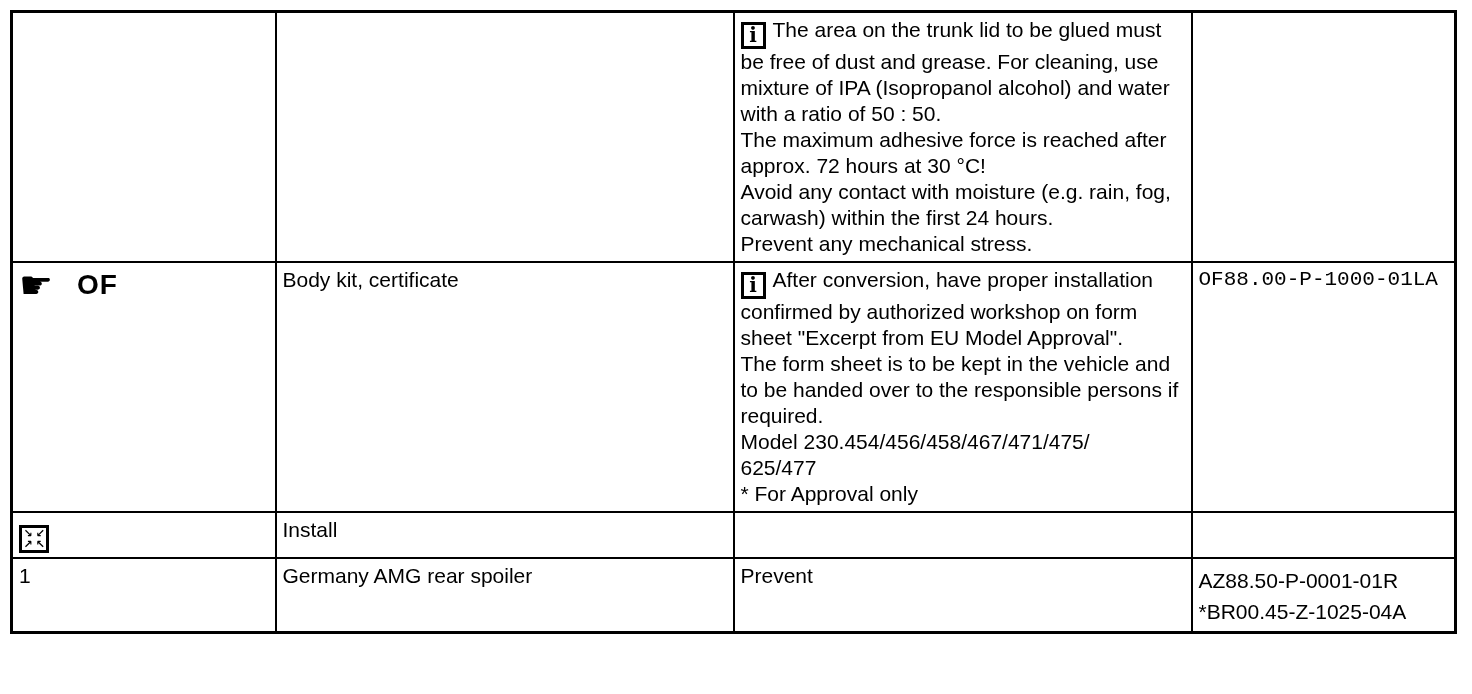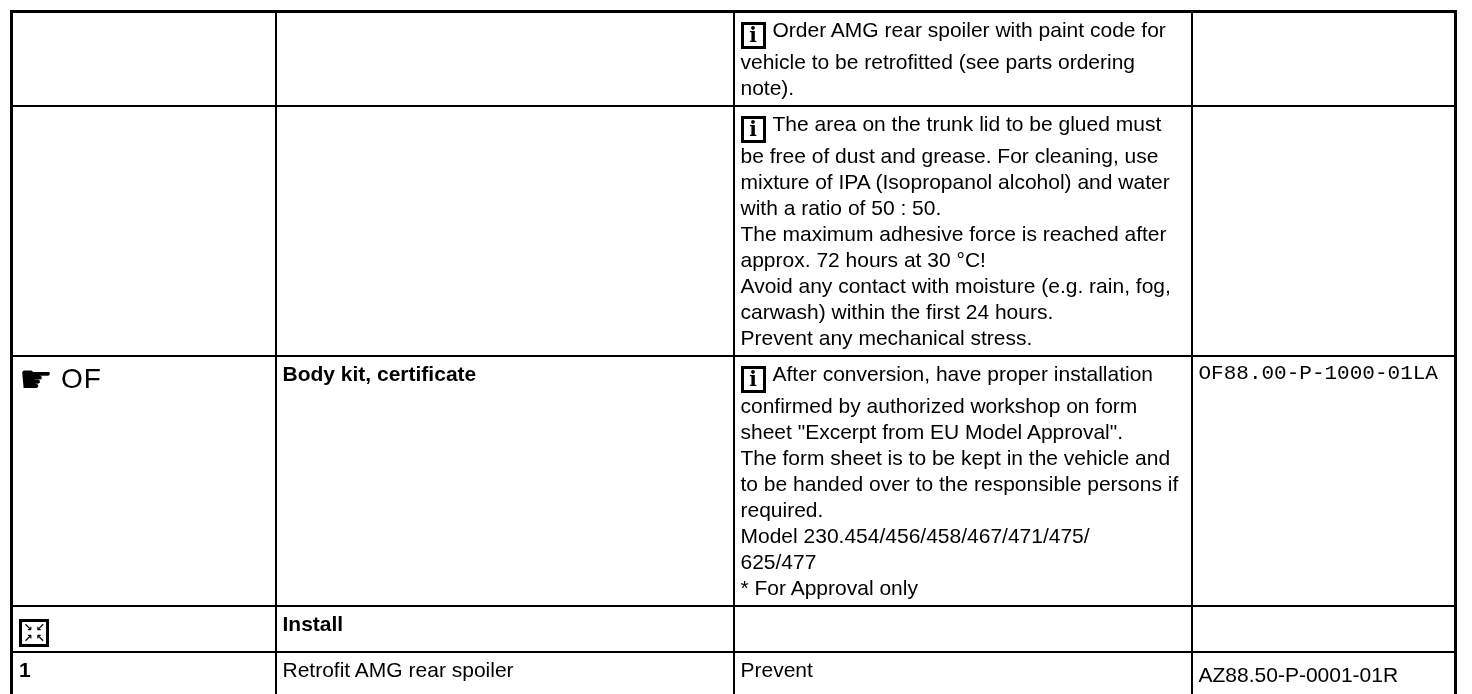--- a/index.html
+++ b/index.html
@@ -55,77 +55,69 @@
     font-weight: bold;
     font-size: 20px;
     line-height: 20px;
     text-align: center;
     margin-right: 7px;
     vertical-align: -5px;
   }
 
   td.cell-bottom { vertical-align: bottom; }
   .pb42 { padding-bottom: 42px !important; }
-  .pb50 { padding-bottom: 50px !important; font-weight: bold; }
+  .pb50 { padding-bottom: 50px !important; }
   .pb52 { padding-bottom: 52px !important; font-family: Liberation Mono, monospace; }
   .pb8  { padding-bottom: 8px  !important; }
 
   .symbol-of {
     display: flex;
     align-items: center;
   }
   .pointing-hand {
     font-size: 38px;
     line-height: 36px;
   }
   .of-label {
-    font-weight: normal;
+    font-weight: bold;
     font-size: 28px;
-    margin-left: 8px;
+    margin-left: 24px;
     letter-spacing: 1px;
   }
 
   .install-icon {
     display: inline-grid;
     grid-template-columns: 12px 12px;
     grid-template-rows: 11px 11px;
     place-items: center;
     border: 3px solid #000000;
     font-weight: bold;
     font-size: 11px;
     line-height: 11px;
     margin-top: 1px;
   }
   .install-icon span { display: block; }
 
-  .bold { font-weight: bold; }
+  .bold { font-weight: normal; }
 
   .doc-lines { line-height: 31px; padding-top: 2px; }
 </style>
 </head>
 <body>
 
 <div class="page">
   <table class="wis-table">
     <colgroup>
       <col class="c1">
         <col class="c2">
         <col class="c3">
         <col class="c4">
     </colgroup>
 
     <tbody>
-        <tr class="r1">
-      <td></td>
-      <td></td>
-      <td>
-        <p class="note"><span class="info-icon">i</span><span>Order AMG rear spoiler with paint code for vehicle to be retrofitted (see parts ordering note).</span></p>
-      </td>
-      <td></td>
-    </tr>
 
     <tr class="r2">
       <td></td>
       <td></td>
       <td>
         <p class="note"><span class="info-icon">i</span><span>The area on the trunk lid to be glued must be free of dust and grease. For cleaning, use mixture of IPA (Isopropanol alcohol) and water with a ratio of 50 : 50.</span></p>
         <p class="note"><span>The maximum adhesive force is reached after approx. 72 hours at 30 °C!</span></p>
         <p class="note"><span>Avoid any contact with moisture (e.g. rain, fog, carwash) within the first 24 hours.</span></p>
         <p class="note"><span>Prevent any mechanical stress.</span></p>
       </td>
@@ -168,21 +160,21 @@
       </td>
       <td></td>
       <td></td>
     </tr>
 
     <tr class="r5">
       <td>
         <span class="bold">1</span>
       </td>
       <td>
-        <span>Retrofit AMG rear spoiler</span>
+        <span>Germany AMG rear spoiler</span>
       </td>
       <td class="cell-bottom pb8">
         <span>Prevent</span>
       </td>
       <td>
         <div class="doc-lines">
           <div>AZ88.50-P-0001-01R</div>
           <div>*BR00.45-Z-1025-04A</div>
         </div>
       </td>

